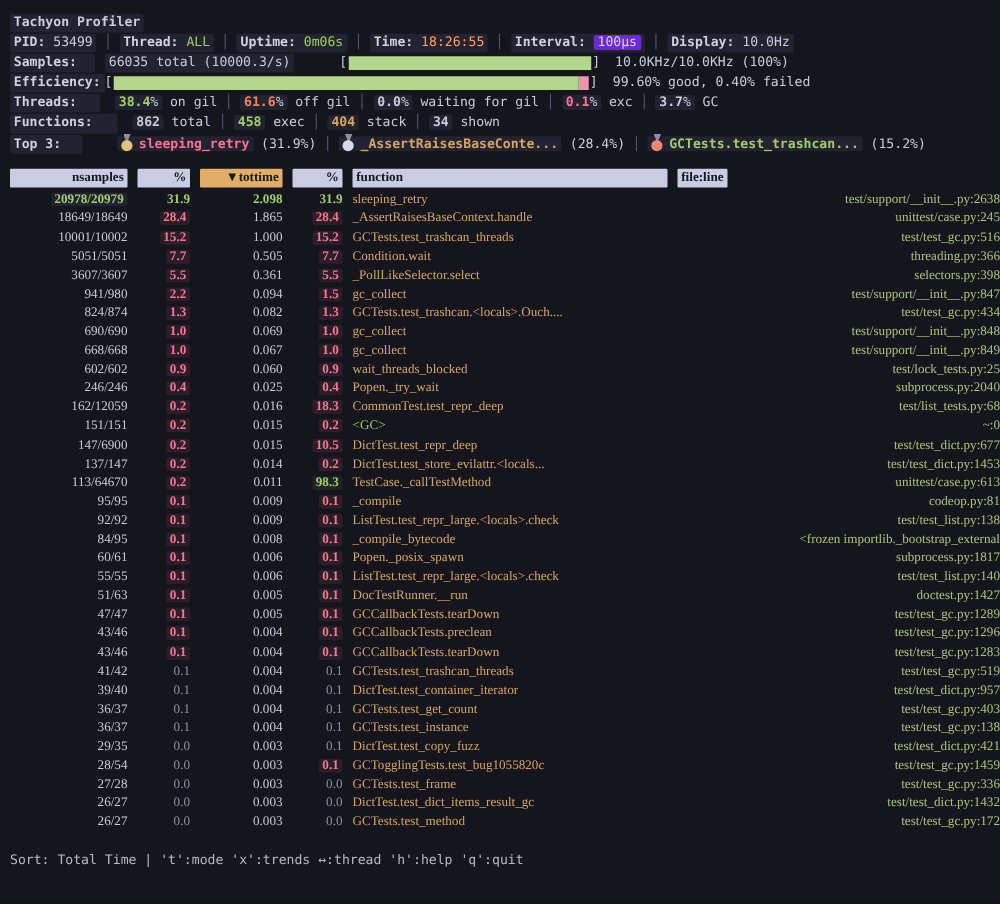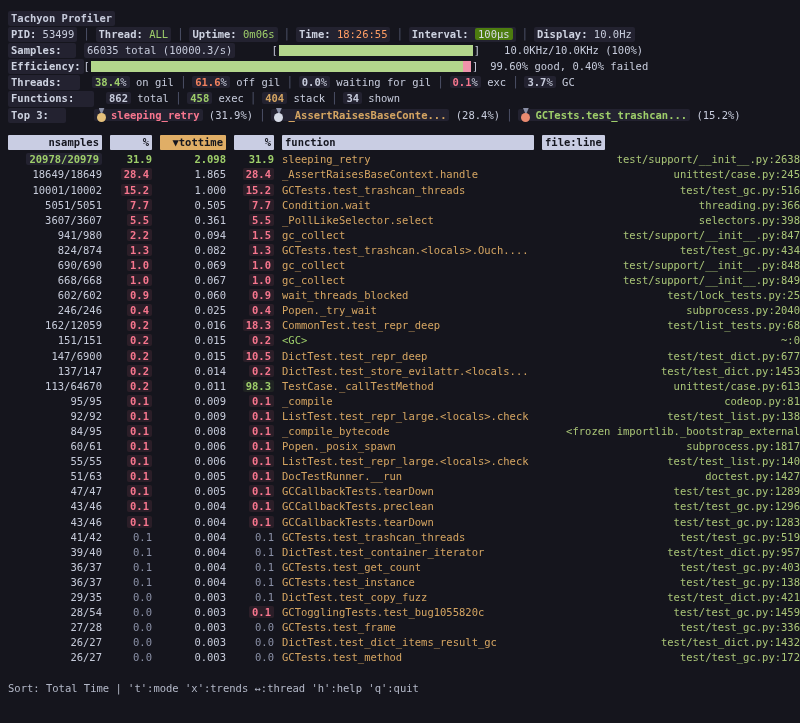--- a/index.html
+++ b/index.html
@@ -6,21 +6,21 @@
   .screen{
     position:relative;width:800px;height:723px;box-sizing:border-box;
     background:#15151d;color:#c7ccdc;
     font-family:"DejaVu Sans Mono","Liberation Mono",monospace;
     font-size:10.5px;line-height:15.1px;
     padding:10px 0 0 8px;overflow:hidden;
   }
   .hline{height:16.2px;display:flex;align-items:center;white-space:pre;}
   .bold{font-weight:bold;}
   .chip{background:#232230;border-radius:2px;padding:0 3px;}
-  .chip-lav{background:#4d7c0f;border-radius:2px;padding:0 3px;color:#d9dbe8;}
+  .chip-lav{background:#6d28d9;border-radius:2px;padding:0 3px;color:#d9dbe8;}
   .fg{color:#c7ccdc;}
   .green{color:#9ece6a;}
   .red{color:#f7768e;}
   .orange{color:#ff9e64;}
   .orangered{color:#f2825f;}
   .amber{color:#d5a562;}
   .sep{color:#565b73;padding:0 6px;}
   .label{font-weight:bold;color:#cdd2e0;}
   .bracket{color:#c6cada;}
   
@@ -31,21 +31,21 @@
   .bar-bad{background:#ef93ab;width:8px;flex:0 0 auto;}
   
   .medal{display:inline-block;width:9px;height:14px;margin-right:5px;position:relative;vertical-align:-3px;}
   .medal::before{content:"";position:absolute;top:0;left:1.5px;width:6px;height:7px;background:#8a8fa5;
     clip-path:polygon(0 0,100% 0,50% 100%);}
   .medal::after{content:"";position:absolute;bottom:0;left:0;width:9px;height:9px;border-radius:50%;}
   .medal.gold::after{background:#e5c07b;}
   .medal.silver::after{background:#d6dae6;}
   .medal.bronze::after{background:#e98a70;}
   
-  .table{margin-top:12px;}
+  .table{margin-top:12px;font-family:Liberation Serif, serif;}
   .trow,.thead{display:grid;grid-template-columns:94px 42px 66px 40px 252px auto;column-gap:8px;
     height:15.1px;line-height:15.1px;align-items:center;white-space:pre;}
   .thead{height:15px;margin-bottom:2px;}
   .th{background:#c9cde3;color:#15161f;font-weight:bold;border-radius:1px;padding:0 3px;}
   .th.num{text-align:right;}
   .th.sort{background:#e0ae66;}
   .th-inline{justify-self:start;}
   .cell-num{text-align:right;}
   .c-ns{color:#c6cbda;}
   .c-tt{color:#c6cbda;}
@@ -68,21 +68,21 @@
   <div class="hline">
     <span class="chip bold">Tachyon Profiler</span>
   </div>
 
   <div class="hline" id="info-line"><span class="chip"><span class="label">PID: </span><span class="fg">53499</span></span><span class="sep">│</span><span class="chip"><span class="label">Thread: </span><span class="green">ALL</span></span><span class="sep">│</span><span class="chip"><span class="label">Uptime: </span><span class="green">0m06s</span></span><span class="sep">│</span><span class="chip"><span class="label">Time: </span><span class="orange">18:26:55</span></span><span class="sep">│</span><span class="chip"><span class="label">Interval: </span><span class="chip-lav">100μs</span></span><span class="sep">│</span><span class="chip"><span class="label">Display: </span><span class="fg">10.0Hz</span></span></div>
 
   <div class="hline">
     <span class="chip label" style="width:62px">Samples:</span>
     <span class="chip" style="margin-left:8px">66035 total (10000.3/s)</span>
     <span class="bracket" style="margin-left:36px">[</span><span class="bar samples-bar"><span class="bar-good" id="samples-fill" style="width: 100%;"></span></span><span class="bracket">]</span>
-    <span style="margin-left:24px">10.0KHz/10.0KHz (100%)</span>
+    <span style="margin-left:12px">10.0KHz/10.0KHz (100%)</span>
   </div>
 
   <div class="hline">
     <span class="chip label">Efficiency:</span>
     <span class="bracket">[</span><span class="bar eff-bar"><span class="bar-good" style="flex:1 1 auto"></span><span class="bar-bad"></span></span><span class="bracket">]</span>
     <span style="margin-left:12px">99.60% good, 0.40% failed</span>
   </div>
 
   <div class="hline">
     <span class="chip label" style="width:66px">Threads:</span>

